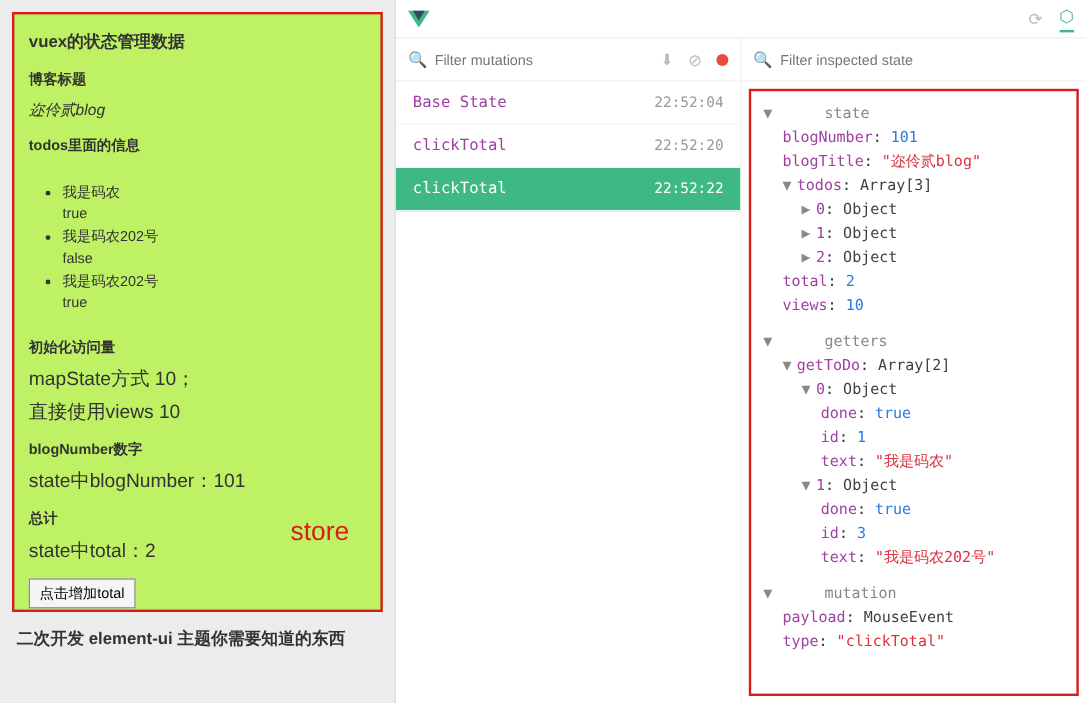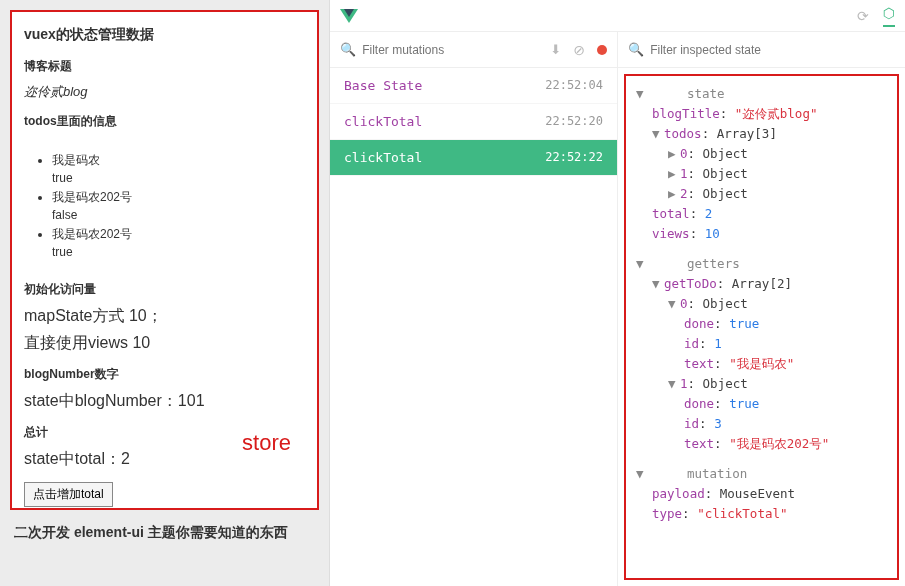--- a/index.html
+++ b/index.html
@@ -1,19 +1,19 @@
 <!DOCTYPE html>
 <html><head>
 <meta charset="utf-8">
 <style>
 * { box-sizing: border-box; margin: 0; padding: 0; }
 body { font-family: -apple-system, BlinkMacSystemFont, "Segoe UI", Arial, sans-serif; font-size: 13px; color: #333; background: #fff; width: 905px; height: 586px; overflow: hidden; }
 .app { display: flex; height: 586px; }
 .left-panel { width: 330px; background: #ececec; position: relative; padding: 10px; border-right: 1px solid #ddd; }
-.left-inner { border: 2px solid #d81b1b; padding: 14px 12px; height: 500px; position: relative; background: #ffffff; }
+.left-inner { border: 2px solid #d81b1b; padding: 14px 12px; height: 500px; position: relative; background: #bef264; }
 .left-inner h3 { font-size: 14px; font-weight: bold; margin-bottom: 14px; }
 .left-inner .label { font-size: 12px; font-weight: bold; margin: 12px 0 8px 0; }
 .left-inner .italic { font-style: italic; font-size: 13px; margin-bottom: 10px; }
 .left-inner ul { list-style: disc; padding-left: 28px; margin: 22px 0; }
 .left-inner ul li { font-size: 12px; margin: 4px 0; }
 .left-inner .subval { font-size: 12px; padding-left: 0; margin-top: 2px; }
 .left-inner .plain { font-size: 16px; margin: 6px 0; }
 .store-label { position: absolute; right: 26px; bottom: 52px; color: #d81b1b; font-size: 22px; }
 .btn { border: 1px solid #888; background: #f5f5f5; padding: 3px 8px; font-size: 12px; cursor: pointer; margin-top: 6px; }
 .btm-title { font-size: 14px; font-weight: bold; margin-top: 14px; margin-left: 4px; }
@@ -127,20 +127,21 @@
 
       <div class="dt-col right-col">
         <div class="col-header">
           <span class="search-icon">🔍</span>
           <input class="filter-input" placeholder="Filter inspected state" style="">
         </div>
         <div class="state-box">
 
           <div class="tree-sec">
             <div><span class="caret">▼</span><span class="sec-title">state</span></div>
+            <div class="indent1"><span class="k-purple">blogNumber</span>: <span class="k-blue">101</span></div>
             <div class="indent1"><span class="k-purple">blogTitle</span>: <span class="k-str">"迩伶贰blog"</span></div>
             <div class="indent1"><span class="caret">▼</span><span class="k-purple">todos</span>: <span class="k-gray">Array[3]</span></div>
             <div class="indent2"><span class="caret">▶</span><span class="k-purple">0</span>: <span class="k-gray">Object</span></div>
             <div class="indent2"><span class="caret">▶</span><span class="k-purple">1</span>: <span class="k-gray">Object</span></div>
             <div class="indent2"><span class="caret">▶</span><span class="k-purple">2</span>: <span class="k-gray">Object</span></div>
             <div class="indent1"><span class="k-purple">total</span>: <span class="k-blue">2</span></div>
             <div class="indent1"><span class="k-purple">views</span>: <span class="k-blue">10</span></div>
           </div>
 
           <div class="tree-sec">

